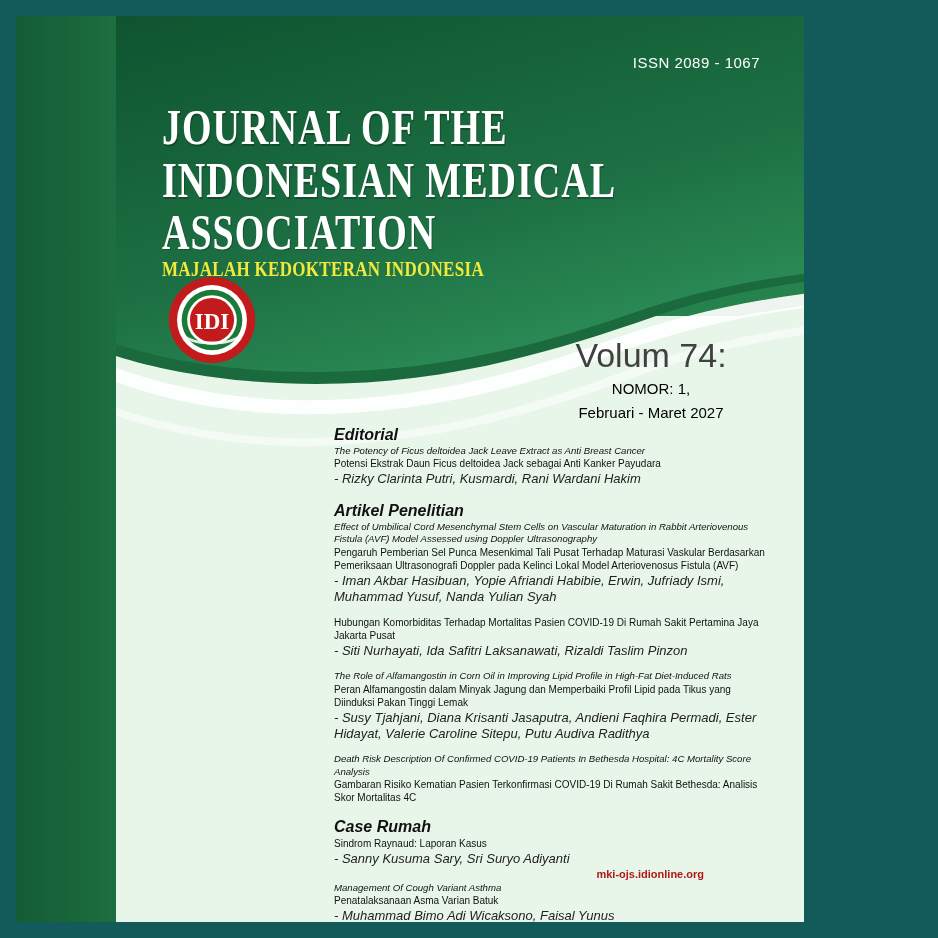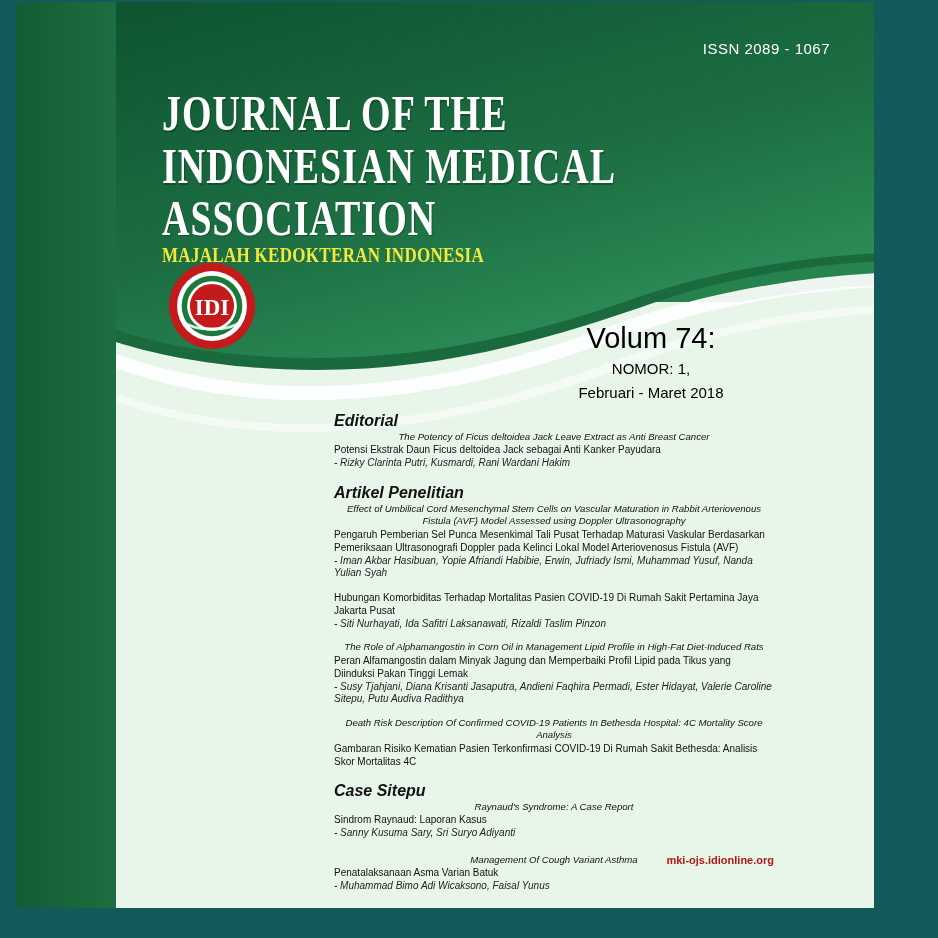--- a/index.html
+++ b/index.html
@@ -14,22 +14,22 @@
   #page {
     position: relative;
     width: 938px;
     height: 938px;
     background: #135a5a;
   }
   
   .cover {
     position: absolute;
     left: 16px;
-    top: 2px;
-    width: 858px;
+    top: 16px;
+    width: 788px;
     height: 906px;
     background: #e7f6e9;
     overflow: hidden;
   }
   
   .left-band {
     position: absolute;
     left: 0;
     top: 0;
     width: 100px;
@@ -101,22 +101,22 @@
     height: 92px;
   }
   .volume-block {
     position: absolute;
     left: 520px;
     top: 320px;
     text-align: center;
     width: 230px;
   }
   .volume-main {
-    color: #000000;
-    font-size: 29px;
+    color: #404040;
+    font-size: 34px;
     font-family: "Liberation Sans", sans-serif;
   }
   .volume-sub {
     color: #000000;
     font-size: 15px;
     line-height: 1.35;
     margin-top: 4px;
   }
   
   .toc {
@@ -137,29 +137,28 @@
     margin-bottom: 1px;
   }
   .art {
     margin-bottom: 11px;
   }
   .art-en {
     font-size: 9.6px;
     font-style: italic;
     line-height: 1.3;
     color: #111;
-    text-align: center;
   }
   .art-id {
     font-size: 10px;
     line-height: 1.3;
     color: #111;
   }
   .art-au {
-    font-size: 10px;
+    font-size: 13px;
     font-style: italic;
     color: #222;
     line-height: 1.25;
     margin-top: 1px;
   }
   .site {
     position: absolute;
     right: 100px;
     bottom: 42px;
     color: #b01818;
@@ -209,21 +208,21 @@
       <circle cx="50" cy="50" r="33" fill="#1b7a3a"></circle>
       <circle cx="50" cy="50" r="27" fill="#ffffff"></circle>
       <circle cx="50" cy="50" r="24" fill="#c31b1b"></circle>
       <text x="50" y="60" text-anchor="middle" font-family="Liberation Serif, serif" font-size="25" font-weight="bold" fill="#ffffff">IDI</text>
       <path d="M18,66 C30,78 70,78 82,66" stroke="#ffffff" stroke-width="3" fill="none" opacity="0.85"></path>
     </svg>
 
     <div class="volume-block">
       <div class="volume-main">Volum 74:</div>
       <div class="volume-sub">NOMOR: 1,</div>
-      <div class="volume-sub">Februari - Maret 2018</div>
+      <div class="volume-sub">Februari - Maret 2027</div>
     </div>
 
     <div class="toc" id="toc">
         <div class="toc-section">
           <div class="sec-head">Editorial</div>
           <div class="art">
             <div class="art-en">The Potency of Ficus deltoidea Jack Leave Extract as Anti Breast Cancer</div>
             <div class="art-id">Potensi Ekstrak Daun Ficus deltoidea Jack sebagai Anti Kanker Payudara</div>
             <div class="art-au">- Rizky Clarinta Putri, Kusmardi, Rani Wardani Hakim</div>
           </div>
@@ -233,33 +232,32 @@
           <div class="art">
             <div class="art-en">Effect of Umbilical Cord Mesenchymal Stem Cells on Vascular Maturation in Rabbit Arteriovenous Fistula (AVF) Model Assessed using Doppler Ultrasonography</div>
             <div class="art-id">Pengaruh Pemberian Sel Punca Mesenkimal Tali Pusat Terhadap Maturasi Vaskular Berdasarkan Pemeriksaan Ultrasonografi Doppler pada Kelinci Lokal Model Arteriovenosus Fistula (AVF)</div>
             <div class="art-au">- Iman Akbar Hasibuan, Yopie Afriandi Habibie, Erwin, Jufriady Ismi, Muhammad Yusuf, Nanda Yulian Syah</div>
           </div>
           <div class="art">
             <div class="art-id">Hubungan Komorbiditas Terhadap Mortalitas Pasien COVID-19 Di Rumah Sakit Pertamina Jaya Jakarta Pusat</div>
             <div class="art-au">- Siti Nurhayati, Ida Safitri Laksanawati, Rizaldi Taslim Pinzon</div>
           </div>
           <div class="art">
-            <div class="art-en">The Role of Alphamangostin in Corn Oil in Management Lipid Profile in High-Fat Diet-Induced Rats</div>
+            <div class="art-en">The Role of Alfamangostin in Corn Oil in Improving Lipid Profile in High-Fat Diet-Induced Rats</div>
             <div class="art-id">Peran Alfamangostin dalam Minyak Jagung dan Memperbaiki Profil Lipid pada Tikus yang Diinduksi Pakan Tinggi Lemak</div>
             <div class="art-au">- Susy Tjahjani, Diana Krisanti Jasaputra, Andieni Faqhira Permadi, Ester Hidayat, Valerie Caroline Sitepu, Putu Audiva Radithya</div>
           </div>
           <div class="art">
             <div class="art-en">Death Risk Description Of Confirmed COVID-19 Patients In Bethesda Hospital: 4C Mortality Score Analysis</div>
             <div class="art-id">Gambaran Risiko Kematian Pasien Terkonfirmasi COVID-19 Di Rumah Sakit Bethesda: Analisis Skor Mortalitas 4C</div>
           </div>
         </div>
         <div class="toc-section">
-          <div class="sec-head">Case Sitepu</div>
-          <div class="art">
-            <div class="art-en">Raynaud's Syndrome: A Case Report</div>
+          <div class="sec-head">Case Rumah</div>
+          <div class="art">
             <div class="art-id">Sindrom Raynaud: Laporan Kasus</div>
             <div class="art-au">-  Sanny Kusuma Sary, Sri Suryo Adiyanti</div>
           </div>
         </div>
         <div class="toc-section">
           <div class="art">
             <div class="art-en">Management Of Cough Variant Asthma</div>
             <div class="art-id">Penatalaksanaan Asma Varian Batuk</div>
             <div class="art-au">- Muhammad Bimo Adi Wicaksono, Faisal Yunus</div>
           </div>

